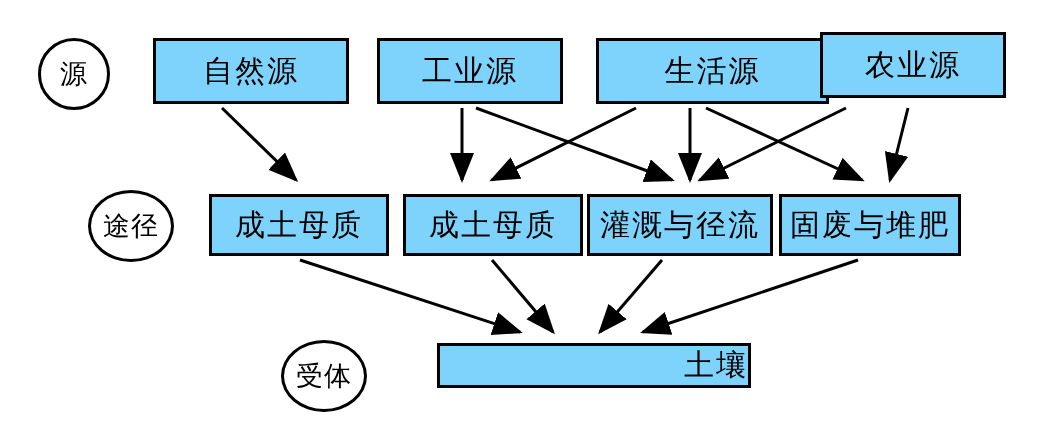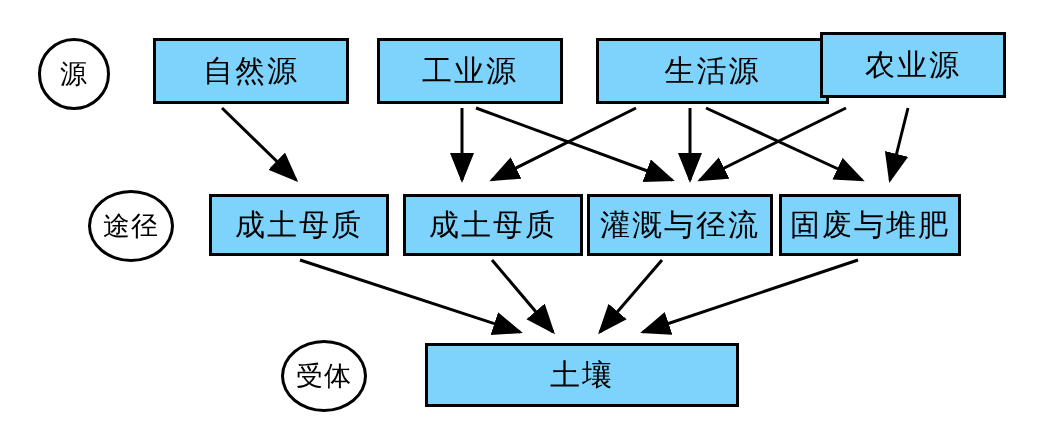--- a/index.html
+++ b/index.html
@@ -107,17 +107,17 @@
   <div class="node-box" style="left: 403px; top: 194px; width: 180px; height: 62px;">
     <span>成土母质</span>
   </div>
   <div class="node-box" style="left: 587px; top: 194px; width: 186px; height: 62px;">
     <span>灌溉与径流</span>
   </div>
   <div class="node-box" style="left: 779px; top: 194px; width: 182px; height: 62px;">
     <span>固废与堆肥</span>
   </div>
 
-  <div class="node-box" style="left: 425px; top: 343px; width: 314px; height: 64px;">
+  <div class="node-box" style="left: 437px; top: 343px; width: 314px; height: 45px; justify-content: flex-end;">
     <span>土壤</span>
   </div>
 
 </div>
 
 </body></html>

